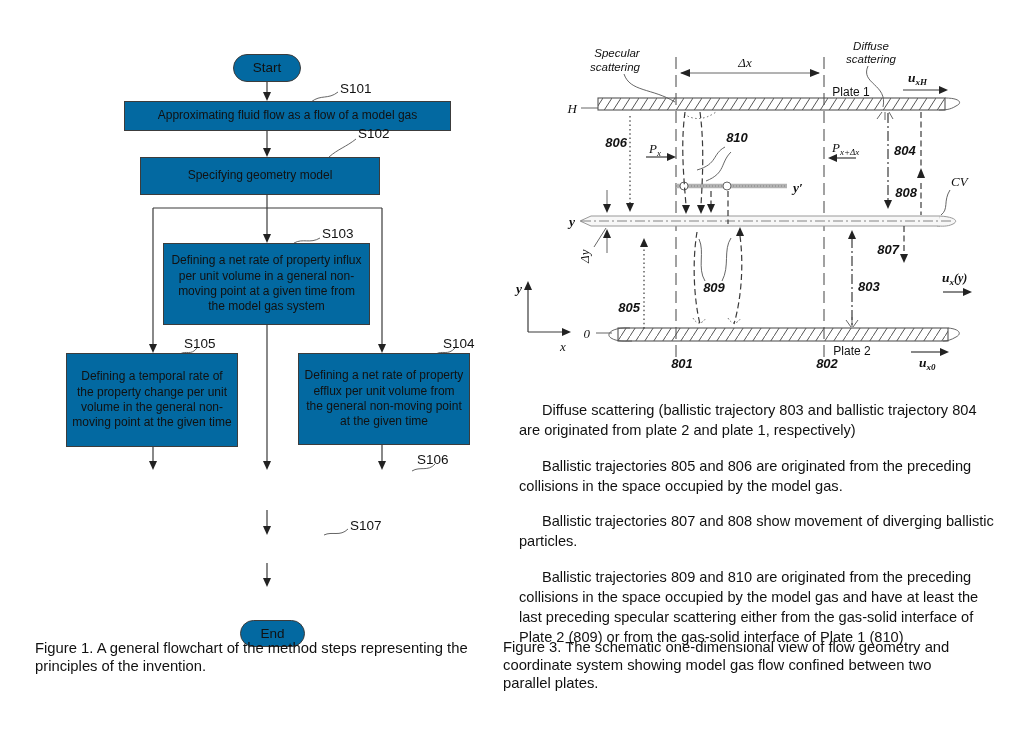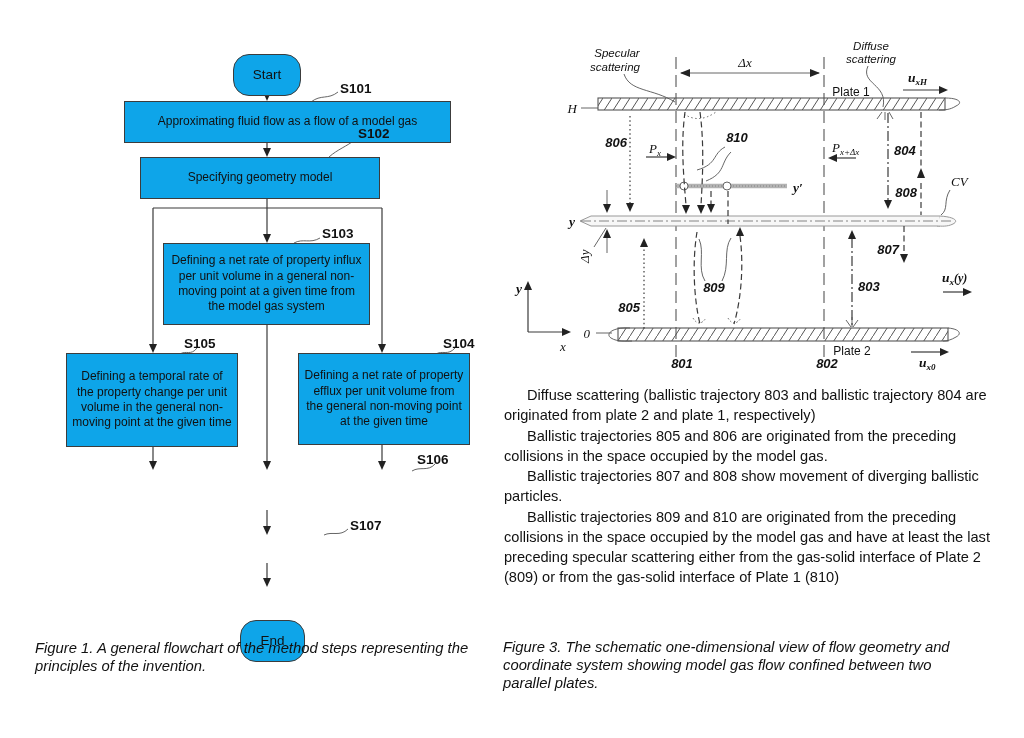--- a/index.html
+++ b/index.html
@@ -1,26 +1,26 @@
 <!DOCTYPE html>
 <html><head>
 <meta charset="utf-8">
 <style>
   html,body{margin:0;padding:0;background:#fff;}
   .page{position:relative;width:1024px;height:738px;background:#ffffff;overflow:hidden;
         font-family:"Liberation Sans",sans-serif;color:#111;}
   svg{position:absolute;overflow:visible;}
-  .fbox{position:absolute;border:1.4px solid #3c3c3c;background:#0ea5e9;display:flex;
+  .fbox{position:absolute;border:1.4px solid #3c3c3c;background:#0369a1;display:flex;
         align-items:center;justify-content:center;text-align:center;font-size:12px;
-        line-height:1.28;color:#111;padding:20px 5px;box-sizing:border-box;}
+        line-height:1.28;color:#111;padding:12px 5px;box-sizing:border-box;}
   .oval{border-radius:16px;font-size:13.5px;}
-  .stag{position:absolute;font-weight:bold;font-size:13.5px;color:#111;}
-  .cap{position:absolute;font-size:14.8px;line-height:1.2;color:#111;font-style:italic;}
+  .stag{position:absolute;font-weight:normal;font-size:13.5px;color:#111;}
+  .cap{position:absolute;font-size:14.8px;line-height:1.2;color:#111;}
   .notes{position:absolute;font-size:14.6px;line-height:1.36;color:#111;}
-  .notes p{margin:1px;text-indent:23px;}
+  .notes p{margin:16px;text-indent:23px;}
   
   text{fill:#111;}
   .si{font:italic 11.5px "Liberation Sans",sans-serif;}
   .sp{font:12px "Liberation Sans",sans-serif;}
   .num{font:italic bold 13px "Liberation Sans",sans-serif;}
   .m{font:italic 13px "Liberation Serif",serif;}
   .mb{font:italic bold 13.5px "Liberation Serif",serif;}
   .sub{font-size:9px;}
   .ln{stroke:#3a3a3a;stroke-width:1.2;fill:none;}
   .thin{stroke:#555;stroke-width:0.9;fill:none;}

